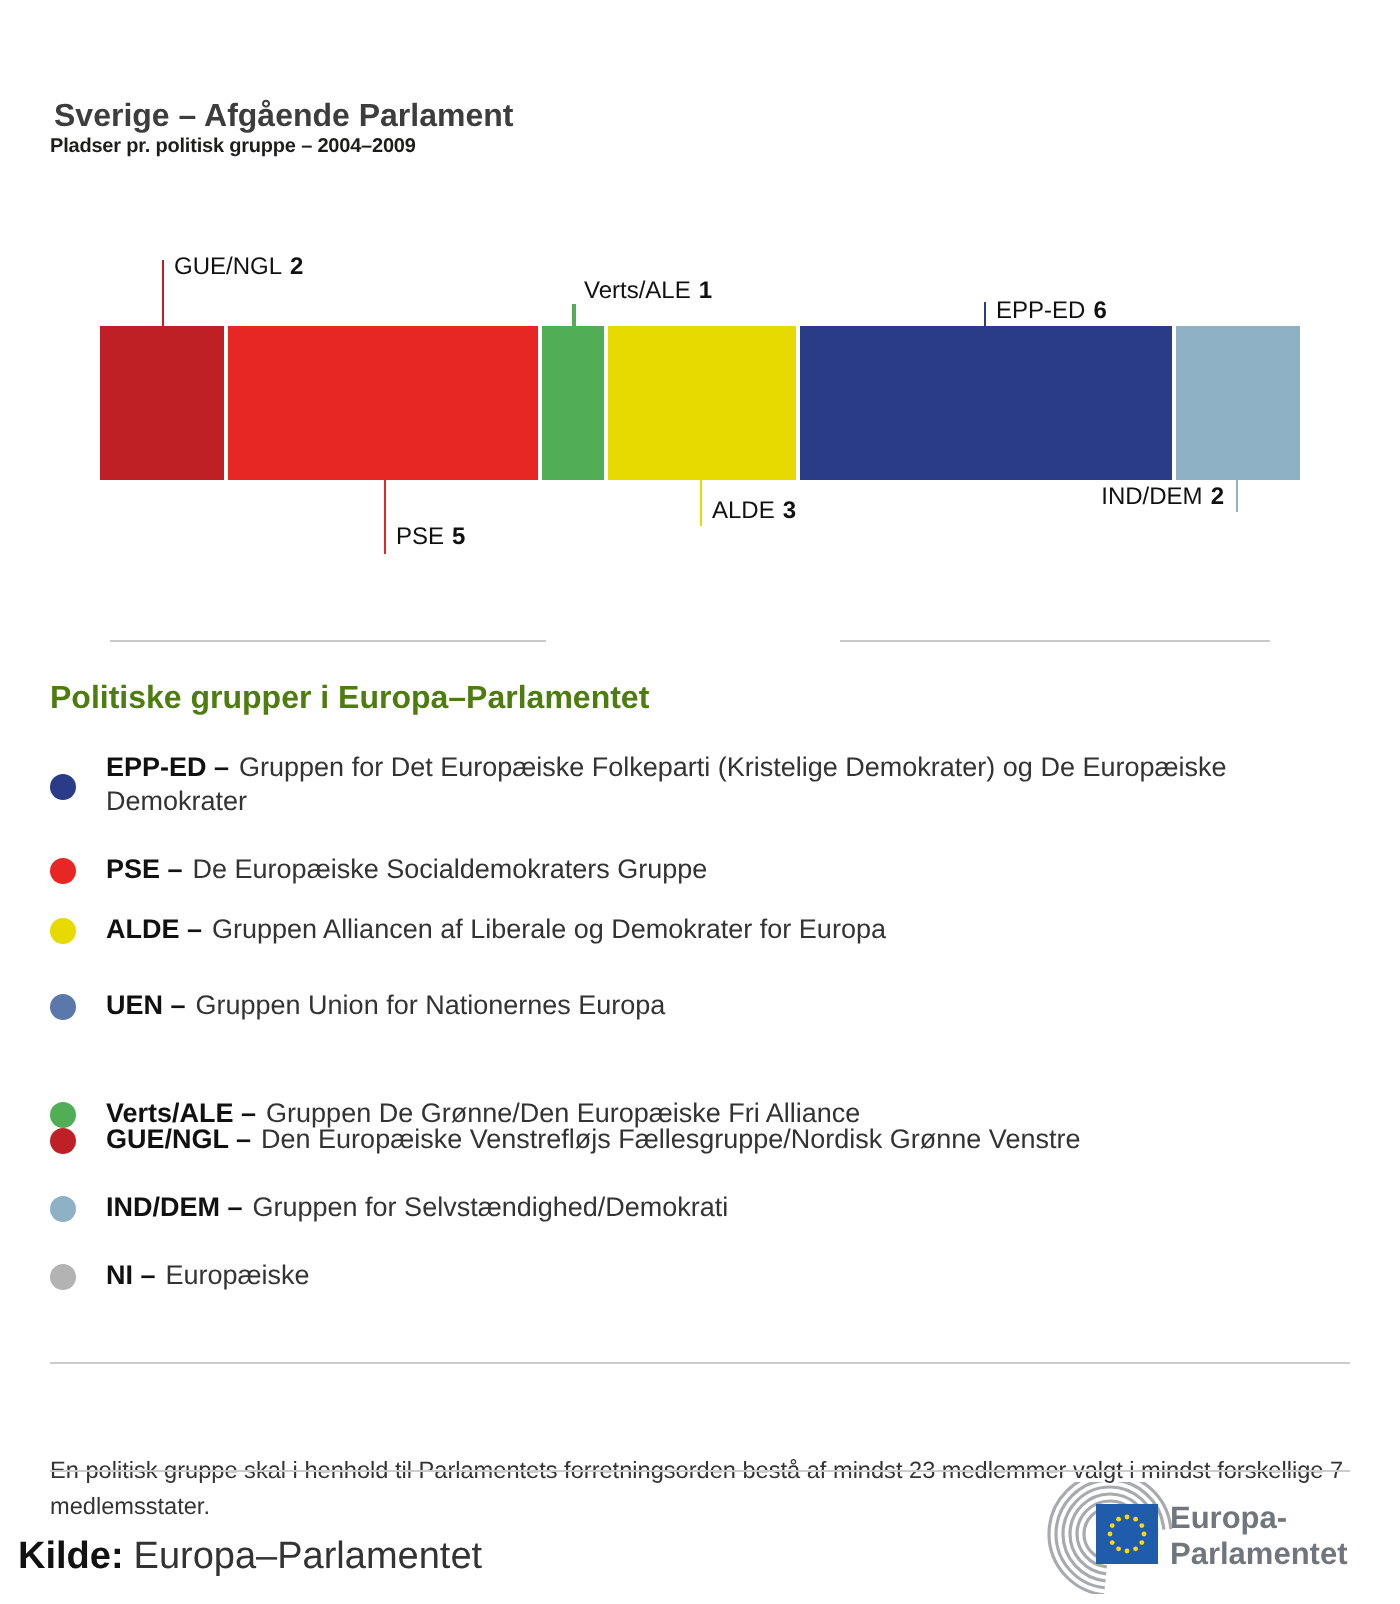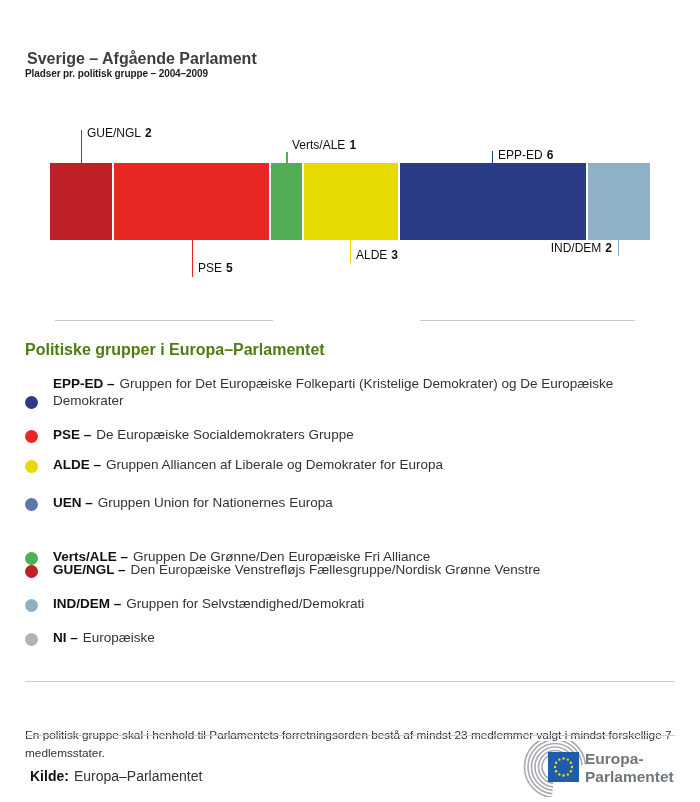--- a/index.html
+++ b/index.html
@@ -44,31 +44,31 @@
     font-family: "DejaVu Sans Mono", monospace;
     font-weight: 700; font-size: 15px; line-height: 21px; color: #111;
   }
   .hr-left  { left: 55px;  top: 320px; width: 218px; border-top: 1px solid #c9c9c9; height: 0; }
   .hr-right { left: 420px; top: 320px; width: 215px; border-top: 1px solid #c9c9c9; height: 0; }
 
   .legend-heading {
     left: 25px; top: 341px;
     font-size: 16px; font-weight: 700; color: #4d7c0f;
   }
-  .legend-row { position: absolute; left: 25px; display: flex; align-items: flex-end; }
+  .legend-row { position: absolute; left: 25px; display: flex; align-items: center; }
   .dot { width: 13px; height: 13px; border-radius: 50%; flex: none; margin-top: 2px; }
   .legend-text { margin-left: 15px; width: 620px; font-size: 13.5px; line-height: 17px; color: #333; }
   .legend-text b { color: #111; margin-right: 5px; }
 
   .rule { left: 25px; width: 650px; border-top: 1px solid #cccccc; height: 0; }
   .footnote {
     left: 25px; top: 691px; width: 650px;
     font-size: 11.8px; line-height: 17.5px; color: #333; margin-top: 36px;
   }
-  .source { left: 30px; top: 768px; font-size: 14px; color: #333; }
+  .source { left: 9px; top: 768px; font-size: 19px; color: #333; }
   .source b { color: #111; margin-right: 5px; }
 
   .logo { left: 515px; top: 741px; width: 175px; height: 56px; }
   .logo text {
     font-family: "Liberation Sans", sans-serif;
     font-size: 15.5px; font-weight: 700; fill: #70767b;
   }
 </style>
 </head>
 <body>

